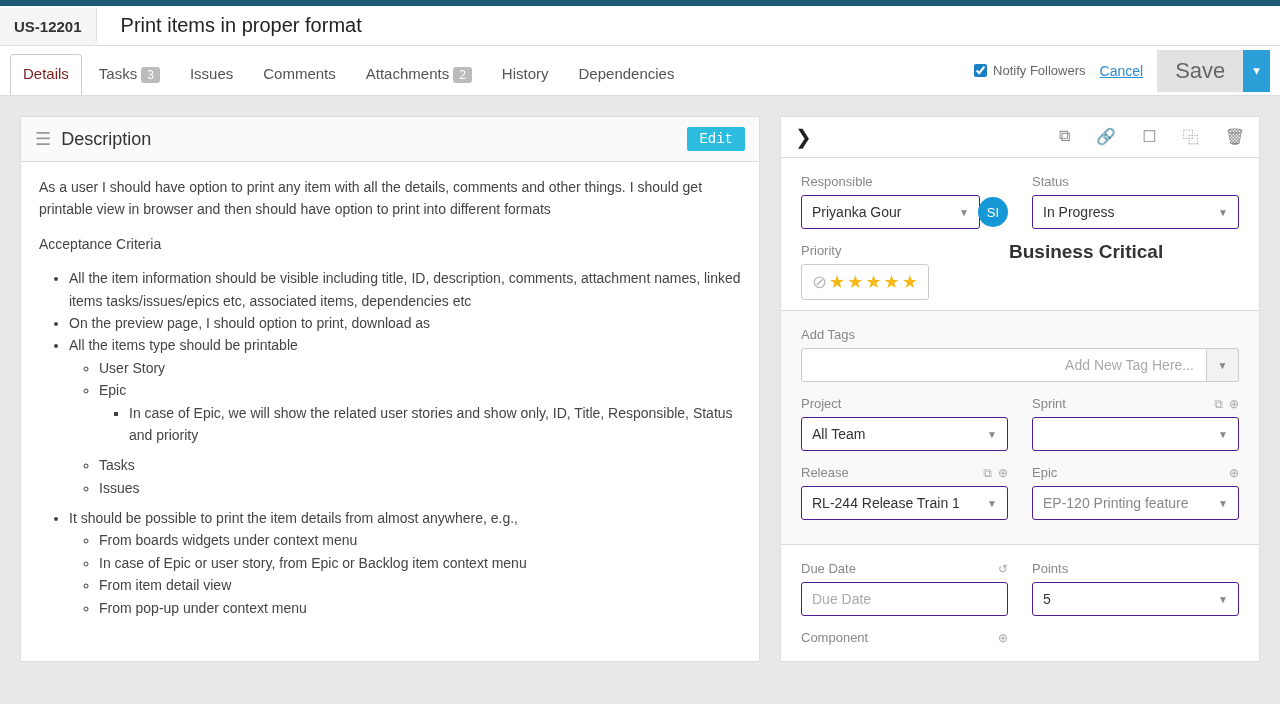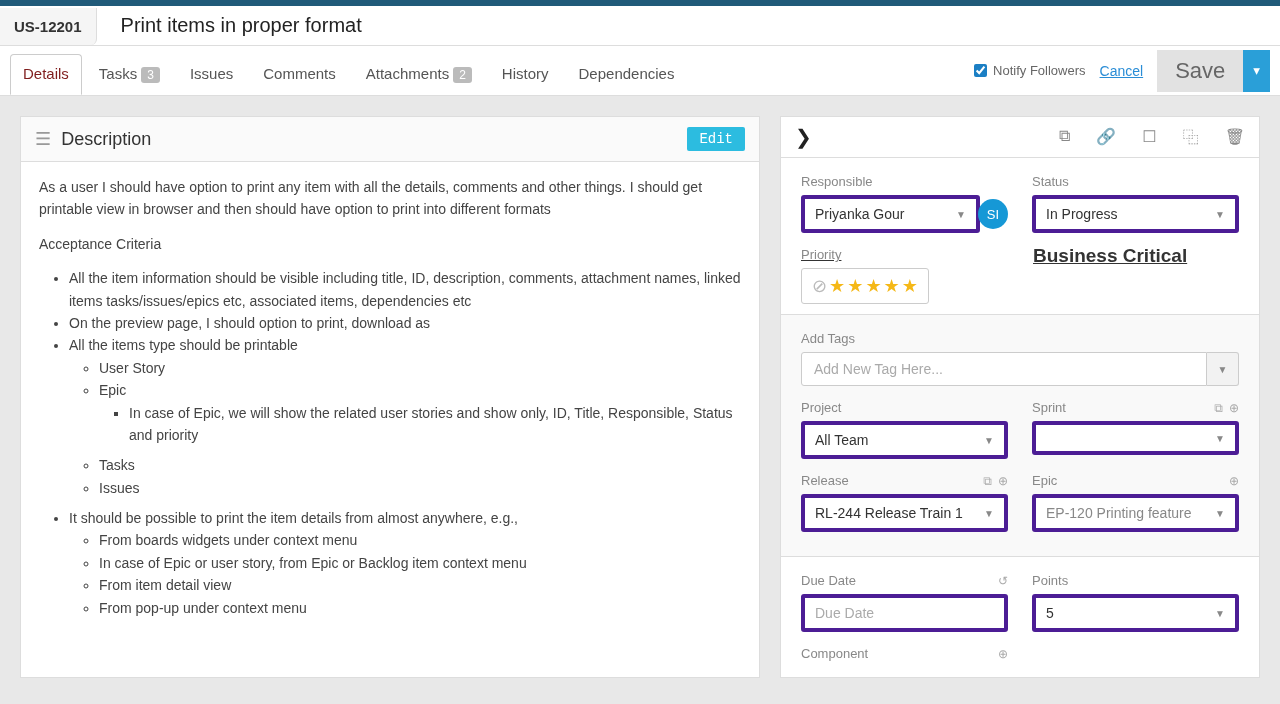--- a/index.html
+++ b/index.html
@@ -40,32 +40,32 @@
 .right-icons .actions { display: flex; gap: 26px; color: #888; }
 .right-icons .actions span { cursor: pointer; font-size: 16px; }
 
 .panel { background: #f9f9f9; border: 1px solid #ddd; border-top: none; padding: 16px 20px 10px; }
 .panel.white { background: #fff; }
 .row2 { display: flex; gap: 24px; margin-bottom: 14px; }
 .field { flex: 1; }
 .field-label { color: #888; font-size: 13px; display: block; margin-bottom: 6px; }
 .field-label-row { display: flex; justify-content: space-between; align-items: center; margin-bottom: 6px; }
 .field-label-row .icons { color: #aaa; font-size: 12px; display: flex; gap: 6px; }
-.select { border: 4px solid #4c1d95; background: #fff; padding: 7px 10px; border-radius: 3px; display: flex; justify-content: space-between; align-items: center; cursor: pointer; color: #333; min-height: 34px; }
+.select { border: 1px solid #4c1d95; background: #fff; padding: 7px 10px; border-radius: 3px; display: flex; justify-content: space-between; align-items: center; cursor: pointer; color: #333; min-height: 34px; }
 .caret { color: #888; font-size: 10px; }
 .avatar { width: 30px; height: 30px; border-radius: 50%; background: #1698d6; color: #fff; display: inline-flex; align-items: center; justify-content: center; font-size: 13px; margin-left: -8px; }
 
-.priority-row { display: flex; gap: 32px; align-items: flex-start; text-decoration: underline; }
+.priority-row { display: flex; gap: 8px; align-items: flex-start; }
 .priority-label-big { font-weight: bold; font-size: 19px; color: #333; margin-top: -2px; }
 .stars { border: 1px solid #ccc; background: #fff; padding: 6px 10px; border-radius: 3px; display: inline-flex; align-items: center; gap: 2px; }
 .nostar { color: #bbb; font-size: 18px; }
 .star { color: #f5b817; font-size: 18px; }
 
 .tag-row { display: flex; }
-.tag-input { flex: 1; border: 1px solid #ccc; background: #fff; padding: 8px 12px; border-radius: 3px 0 0 3px; color: #aaa; }
+.tag-input { flex: 1; border: 1px solid #ccc; background: #fff; padding: 8px 12px; border-radius: 3px 0 0 3px; color: #aaa; text-align: right; }
 .tag-caret { width: 32px; border: 1px solid #ccc; border-left: none; background: #f2f2f2; display: flex; align-items: center; justify-content: center; border-radius: 0 3px 3px 0; color: #888; font-size: 10px; cursor: pointer; }
 
 .input-placeholder { color: #aaa; }
 </style>
 </head>
 <body>
 
 <div class="topbar"></div>
 
 <div class="header">

